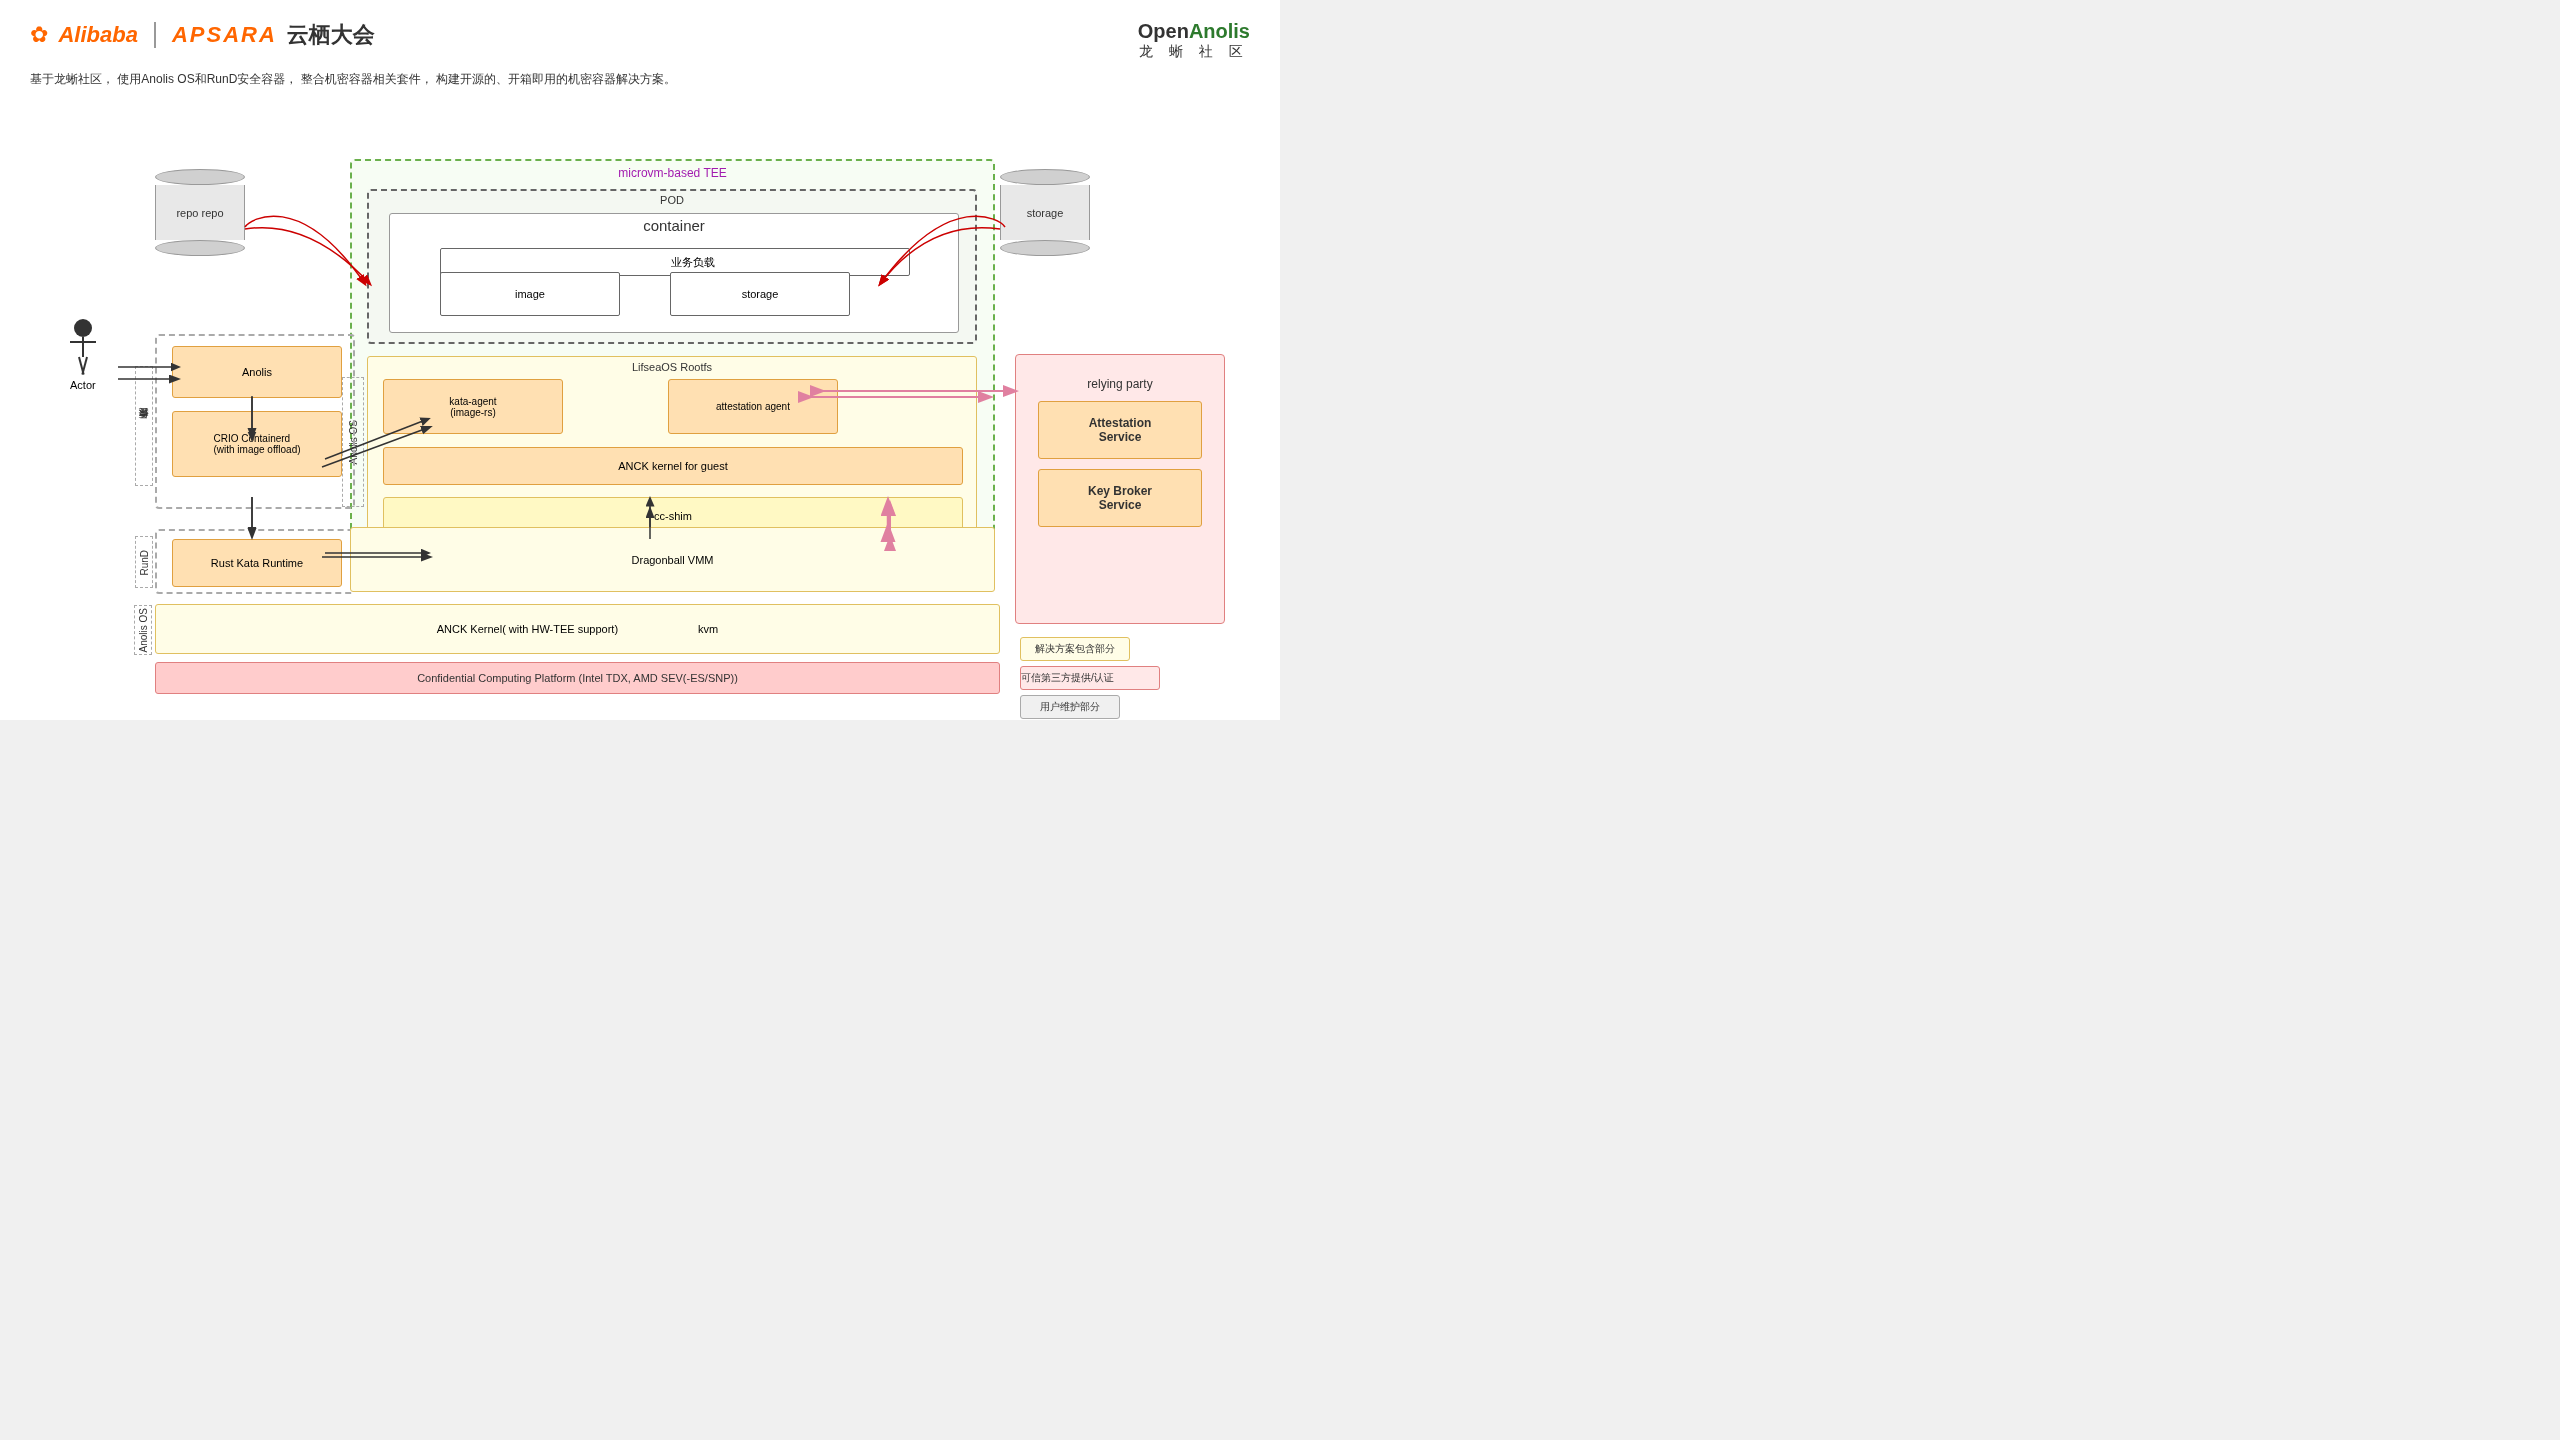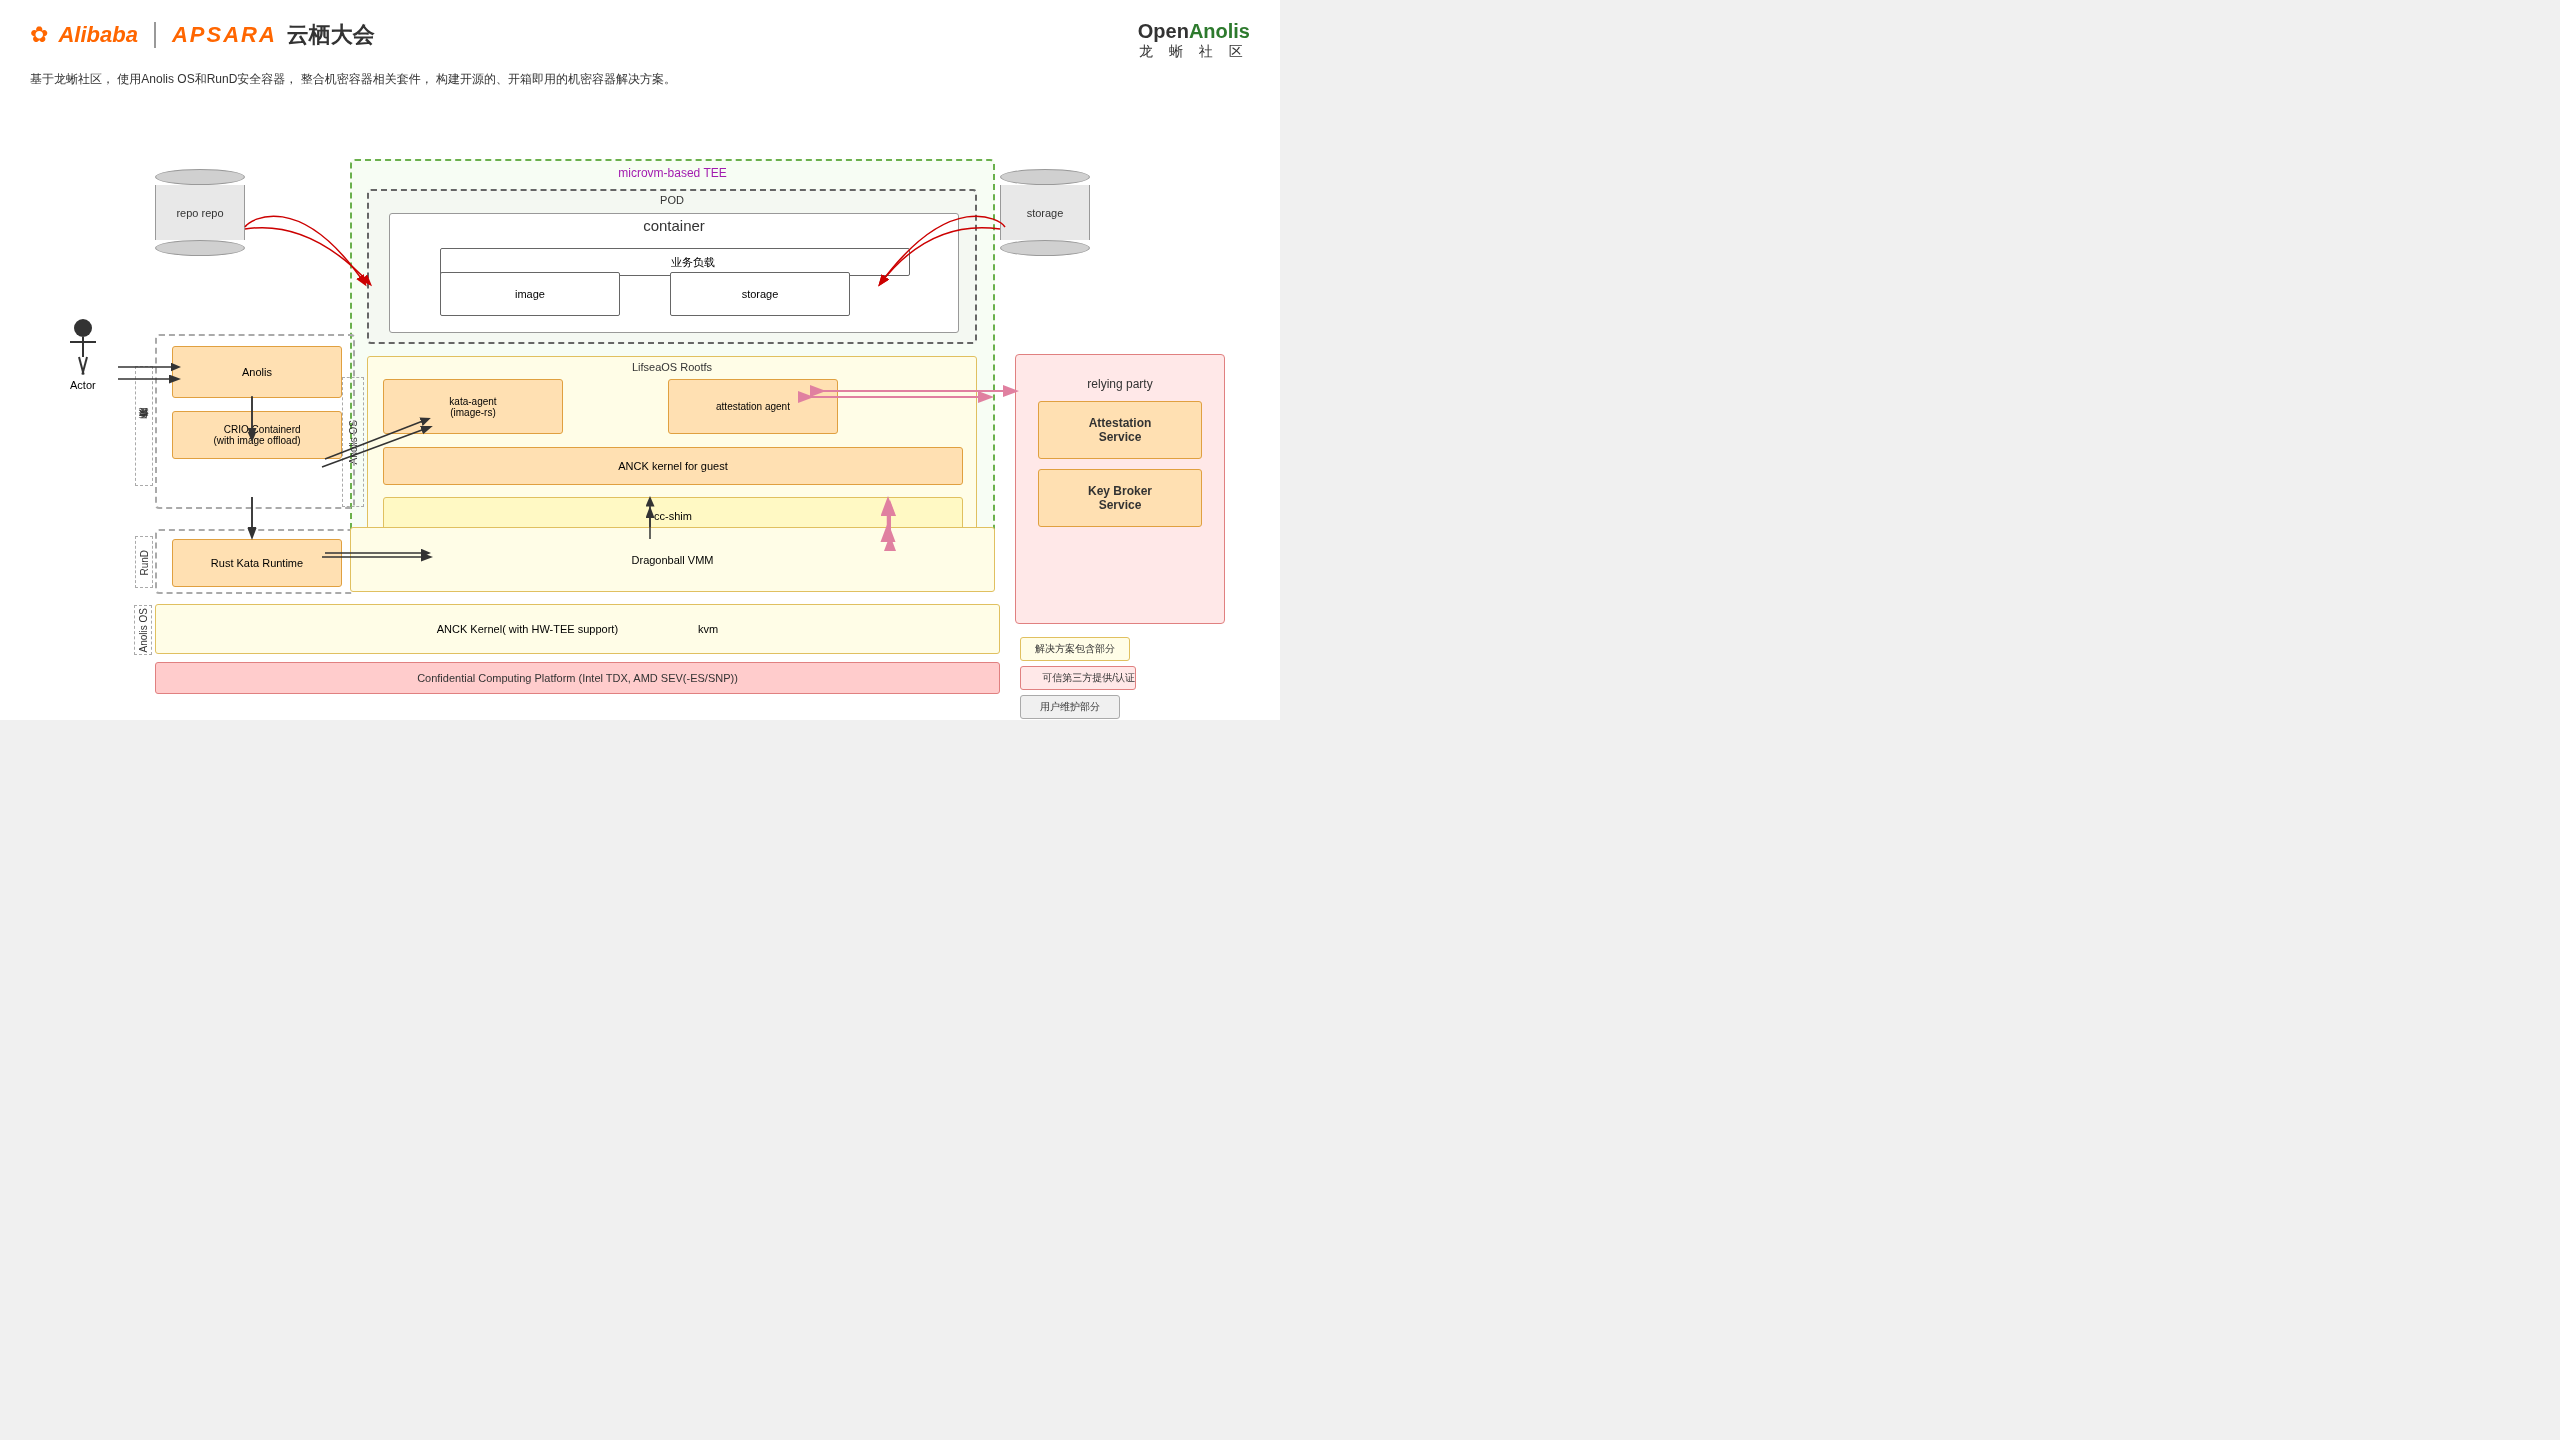--- a/index.html
+++ b/index.html
@@ -375,21 +375,21 @@
     <div class="dashed-border-section" style="left:125px;top:245px;width:200px;height:175px;">
 
       <div style="position:absolute;left:-22px;top:30px;width:18px;height:120px;display:flex;align-items:center;justify-content:center;border:1px dashed #aaa;">
         <span class="rotated-label">云原生套件</span>
       </div>
 
       <div style="position:absolute;left:15px;top:10px;width:170px;height:52px;background:#ffe0b2;border:1px solid #e0a040;border-radius:3px;display:flex;align-items:center;justify-content:center;">
         <span style="font-size:11px;">Anolis</span>
       </div>
 
-      <div style="position:absolute;left:15px;top:75px;width:170px;height:48px;background:#ffe0b2;border:1px solid #e0a040;border-radius:3px;display:flex;align-items:center;justify-content:center;text-align:right;">
+      <div style="position:absolute;left:15px;top:75px;width:170px;height:66px;background:#ffe0b2;border:1px solid #e0a040;border-radius:3px;display:flex;align-items:center;justify-content:center;text-align:left;">
         <span style="font-size:10px;white-space:pre-line;">CRIO Containerd
 (with image offload)</span>
       </div>
     </div>
 
     <div class="dashed-border-section" style="left:125px;top:440px;width:200px;height:65px;">
       <div style="position:absolute;left:-22px;top:5px;width:18px;height:52px;display:flex;align-items:center;justify-content:center;border:1px dashed #aaa;">
         <span class="rotated-label">RunD</span>
       </div>
 
@@ -431,21 +431,21 @@
 
     <div class="legend-area" style="position:absolute;left:990px;top:548px;width:210px;">
 
       <div style="display:flex;align-items:center;margin-bottom:5px;">
         <div style="width:110px;height:24px;background:#fffde7;border:1px solid #e0c060;border-radius:3px;display:flex;align-items:center;justify-content:center;font-size:10px;color:#333;">
           <span>解决方案包含部分</span>
         </div>
       </div>
 
       <div style="display:flex;align-items:center;margin-bottom:5px;">
-        <div style="width:116px;height:24px;background:#ffe8e8;border:1px solid #e08080;border-radius:3px;display:flex;align-items:center;justify-content:flex-end;font-size:10px;color:#333;">
+        <div style="width:140px;height:24px;background:#ffe8e8;border:1px solid #e08080;border-radius:3px;display:flex;align-items:center;justify-content:flex-start;font-size:10px;color:#333;">
           <span>可信第三方提供/认证</span>
         </div>
       </div>
 
       <div style="display:flex;align-items:center;">
         <div style="width:100px;height:24px;background:#f0f0f0;border:1px solid #aaa;border-radius:3px;display:flex;align-items:center;justify-content:center;font-size:10px;color:#333;">
           <span>用户维护部分</span>
         </div>
       </div>
     </div>

